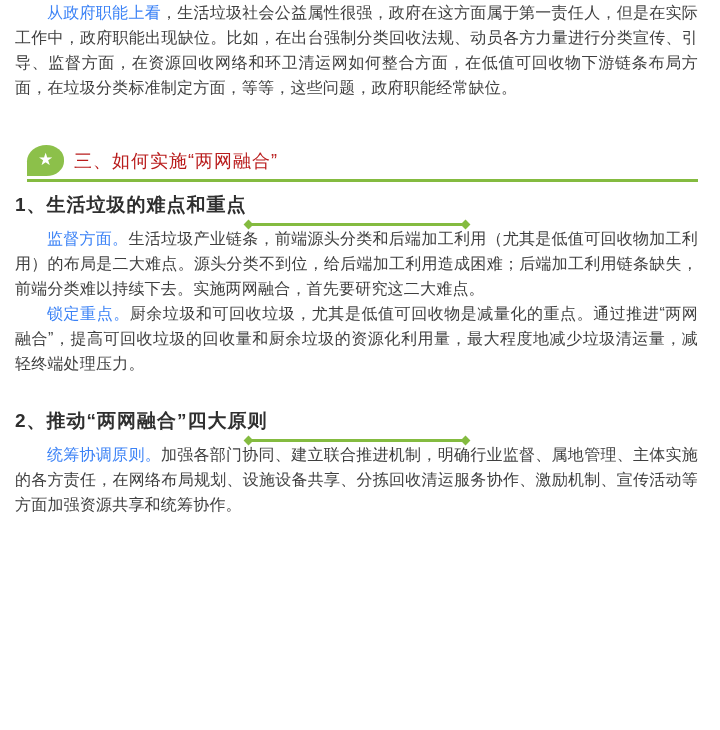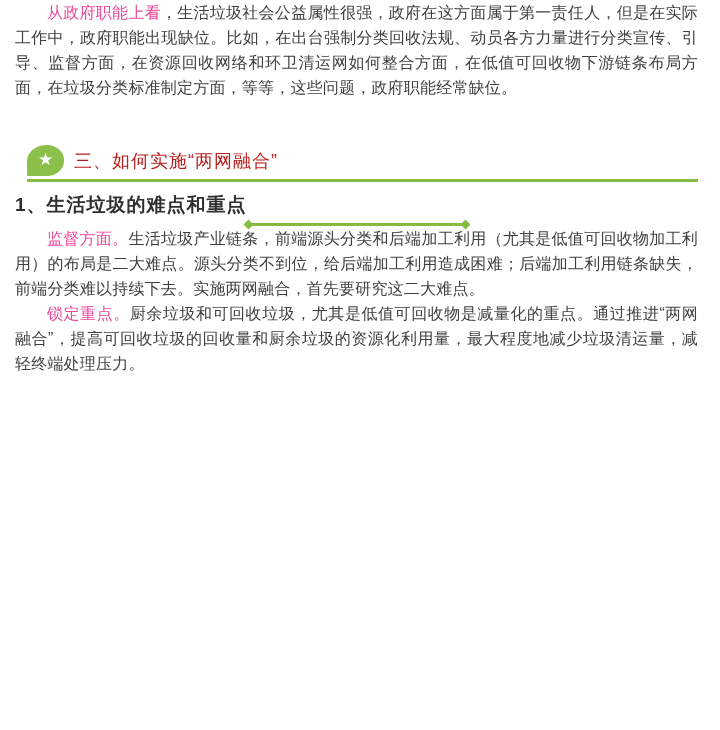--- a/index.html
+++ b/index.html
@@ -7,21 +7,21 @@
     width:720px;height:730px;overflow:hidden;
     font-family:"Liberation Sans","DejaVu Sans",sans-serif;
   }
   .page{width:720px;height:730px;box-sizing:border-box;padding:0 22px 0 15px;}
 
   p.para{
     font-size:16px;line-height:25px;color:#3f3f3f;
     text-indent:2em;margin:0;letter-spacing:0.2px;
     text-align:justify;
   }
-  .lead{color:#ec4899;}
+  .lead{color:#3b82f6;}
 
   .p1{margin-top:7px;}
   .p2{margin-top:10px;}
   .p3{margin-top:42px;}
   .p4{margin-top:12px;}
   .p5{margin-top:44px;}
 
   
   .section-header{
     margin-top:45px;margin-left:12px;
@@ -81,15 +81,20 @@
 
   <div class="subhead">
     <div class="subhead-title">1、生活垃圾的难点和重点</div>
     <div class="subhead-line"></div>
   </div>
 
   <p class="para p3"><span class="lead">监督方面。</span><span>生活垃圾产业链条，前端源头分类和后端加工利用（尤其是低值可回收物加工利用）的布局是二大难点。源头分类不到位，给后端加工利用造成困难；后端加工利用链条缺失，前端分类难以持续下去。实施两网融合，首先要研究这二大难点。</span></p>
 
   <p class="para p4"><span class="lead">锁定重点。</span><span>厨余垃圾和可回收垃圾，尤其是低值可回收物是减量化的重点。通过推进“两网融合”，提高可回收垃圾的回收量和厨余垃圾的资源化利用量，最大程度地减少垃圾清运量，减轻终端处理压力。</span></p>
 
+  <div class="subhead second">
+    <div class="subhead-title">2、推动“两网融合”四大原则</div>
+    <div class="subhead-line"></div>
+  </div>
 
+  <p class="para p5"><span class="lead">统筹协调原则。</span><span>加强各部门协同、建立联合推进机制，明确行业监督、属地管理、主体实施的各方责任，在网络布局规划、设施设备共享、分拣回收清运服务协作、激励机制、宣传活动等方面加强资源共享和统筹协作。</span></p>
 
 </div>
 
 </body></html>

